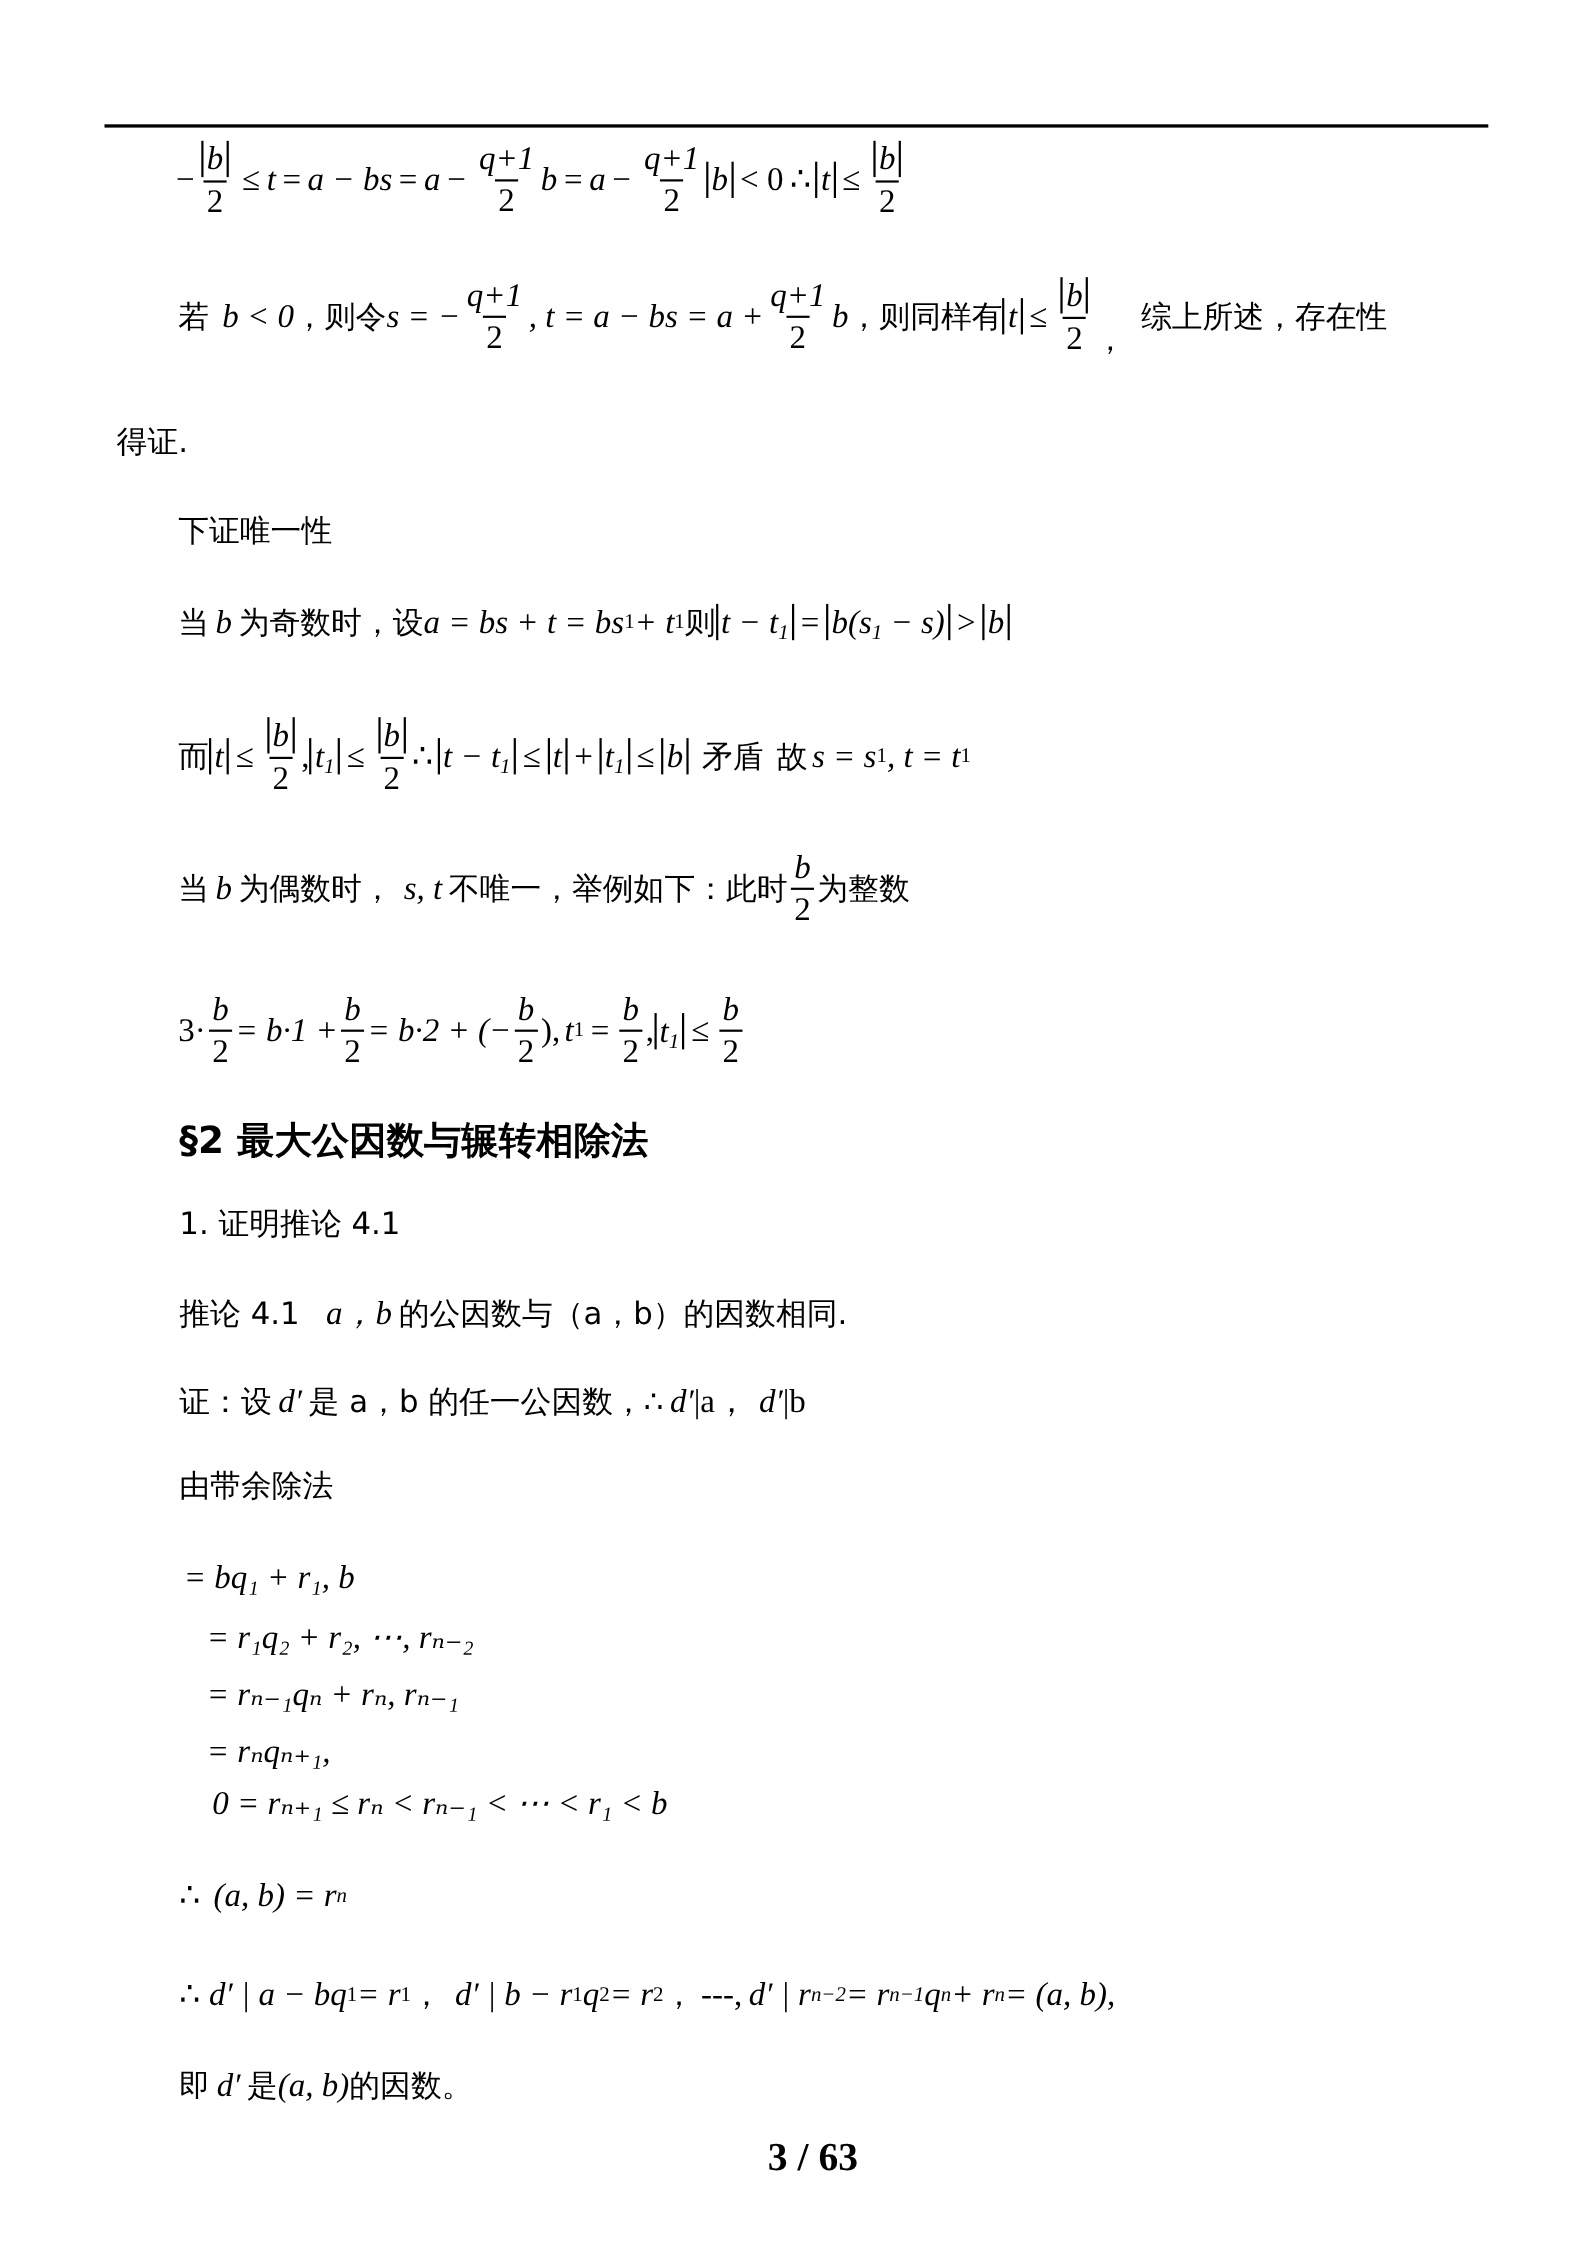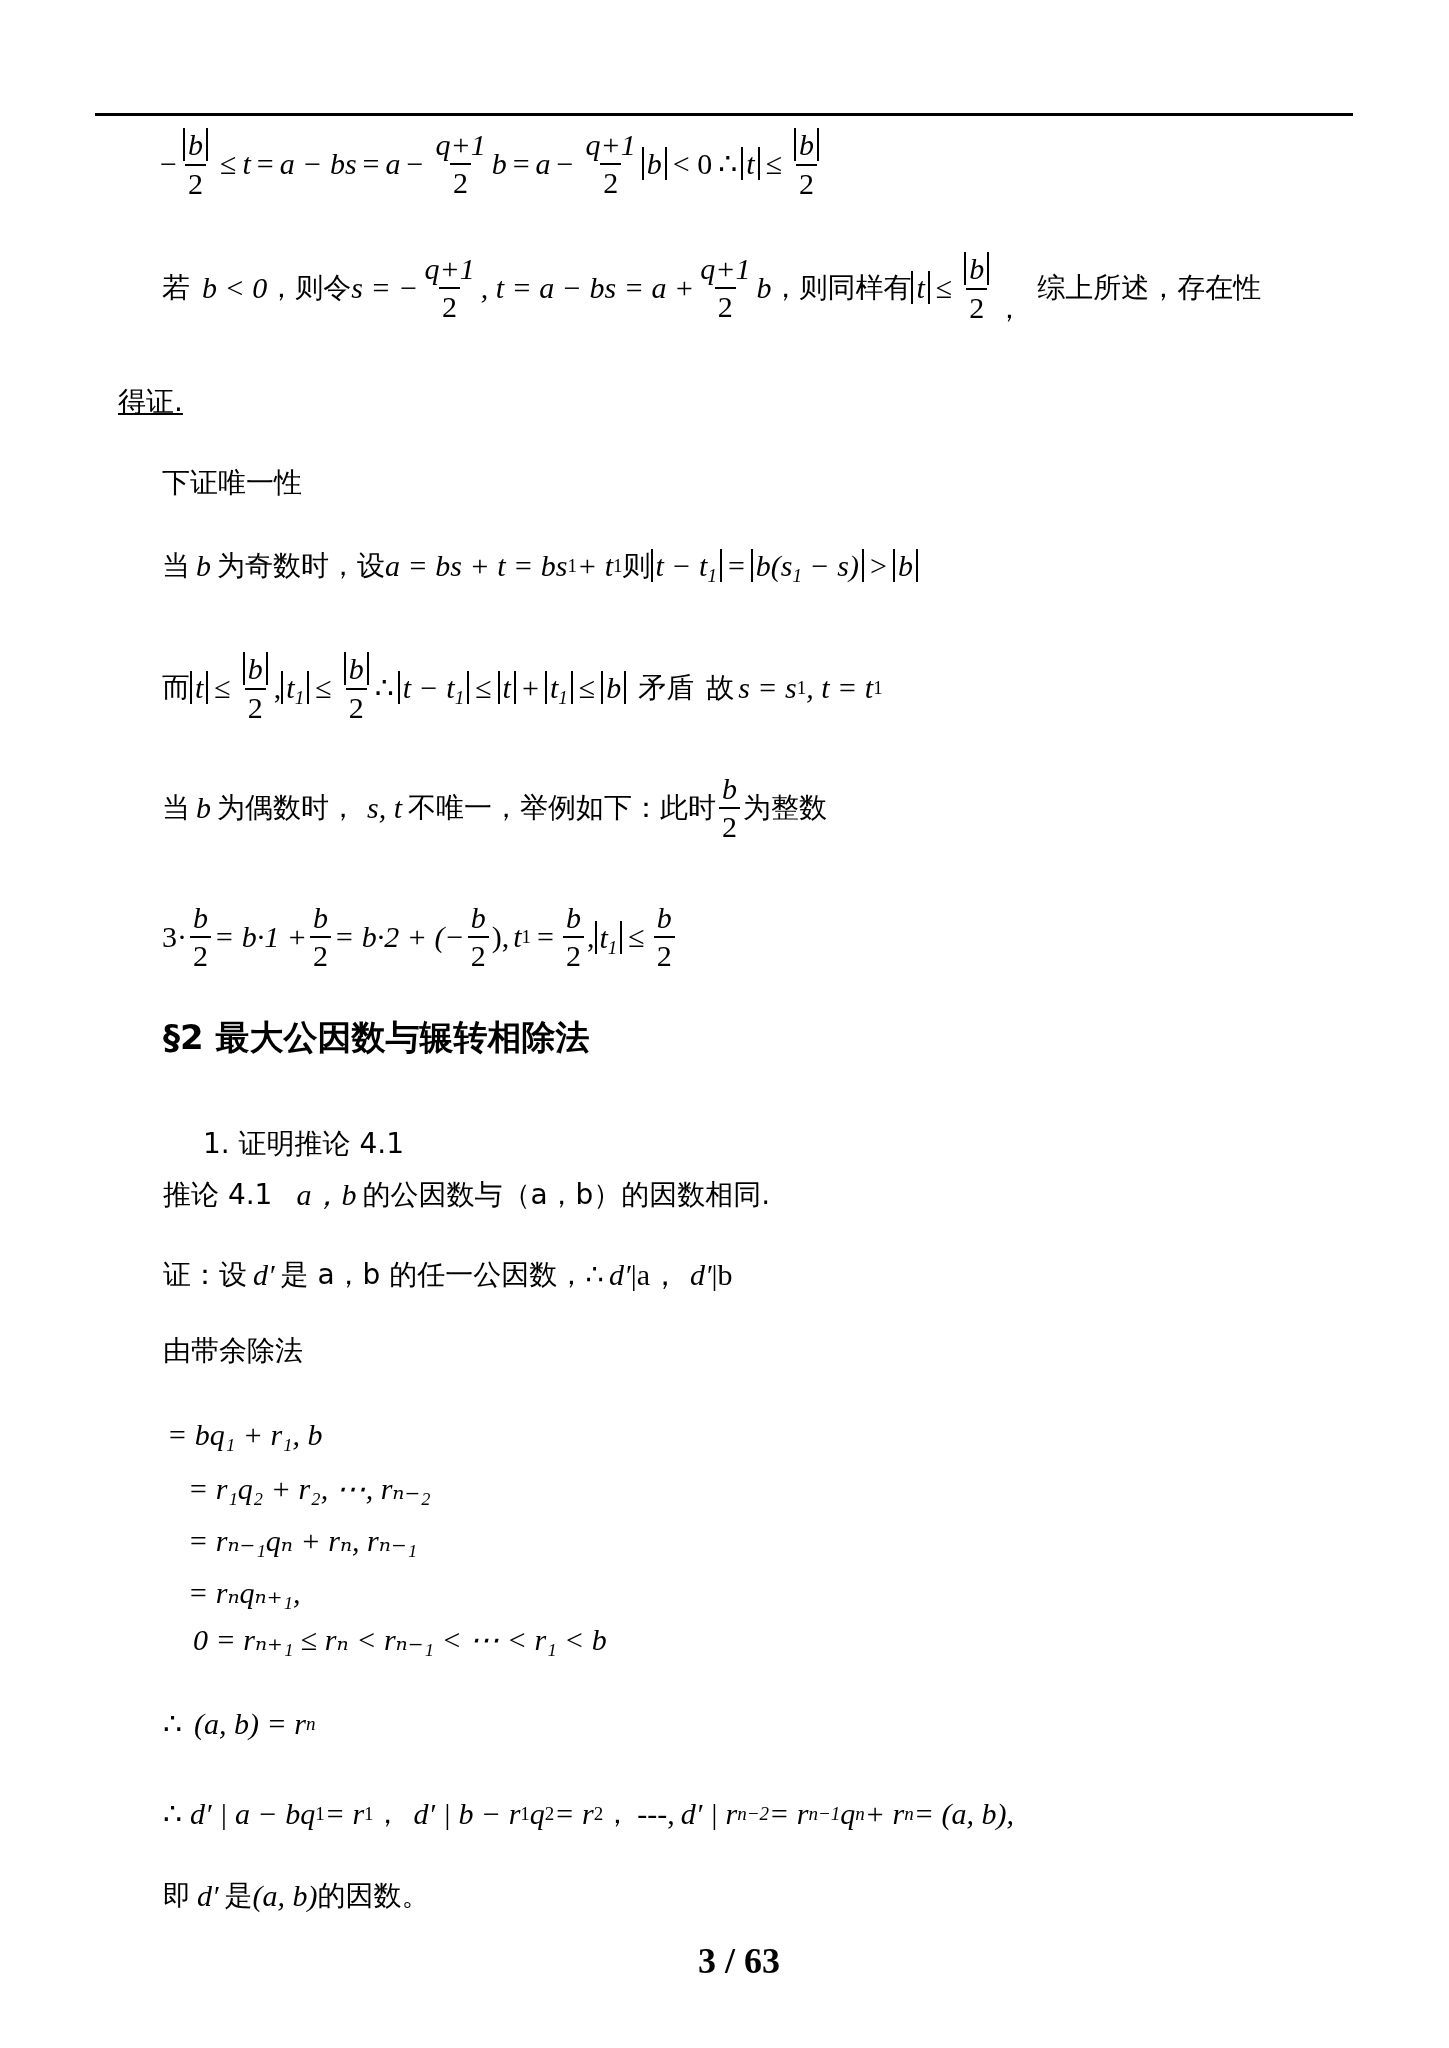--- a/index.html
+++ b/index.html
@@ -85,21 +85,21 @@
   <span class="abs m">t</span>
   <span class="op">≤</span>
   <span class="frac">
     <span class="num"><span class="abs m">b</span></span>
     <span class="den">2</span>
   </span>
   <span class="cjk" style="align-self:flex-end">，</span>
   <span class="cjk" style="margin-left:14px">综上所述，存在性</span>
 </div>
 
-<div class="line" style="left:118px; top:388px;text-decoration:underline;">
+<div class="line" style="left:106px; top:388px;">
   <span class="cjk">得证.</span>
 </div>
 
 <div class="line" style="left:162px; top:469px;">
   <span class="cjk">下证唯一性</span>
 </div>
 
 <div class="line" style="left:162px; top:549px;">
   <span class="cjk">当</span>
   <span class="m" style="margin:0 6px">b</span>
@@ -192,21 +192,21 @@
   <span class="frac">
       <span class="num m">b</span>
       <span class="den">2</span>
     </span>
 </div>
 
 <div class="line" style="left:163px; top:1020px;">
   <span class="h2 cjk" style="font-size:34px;">§2  最大公因数与辗转相除法</span>
 </div>
 
-<div class="line" style="left:163px; top:1130px;margin-left:40px;">
+<div class="line" style="left:163px; top:1099px;">
   <span class="cjk">1.  证明推论 4.1</span>
 </div>
 
 <div class="line" style="left:163px; top:1180px;">
   <span class="cjk">推论 4.1</span>
   <span class="sp2"></span>
   <span class="m">a，b</span>
   <span class="cjk" style="margin-left:6px">的公因数与（a，b）的因数相同.</span>
 </div>
 

